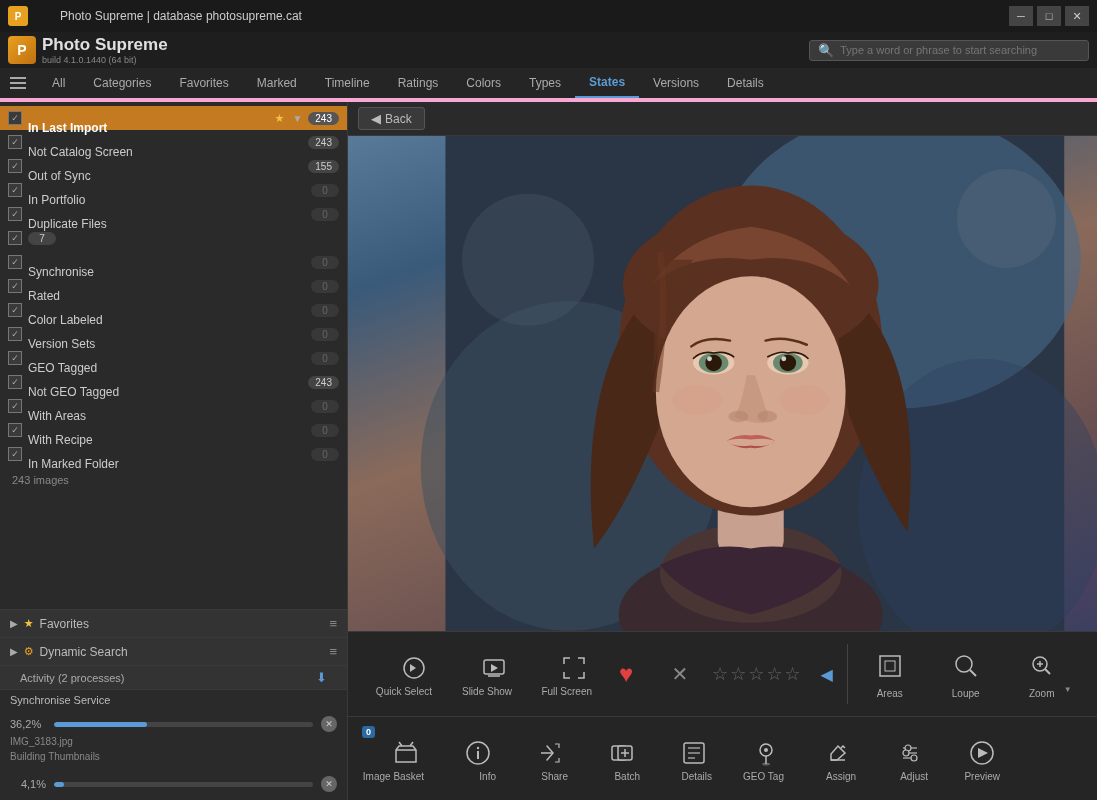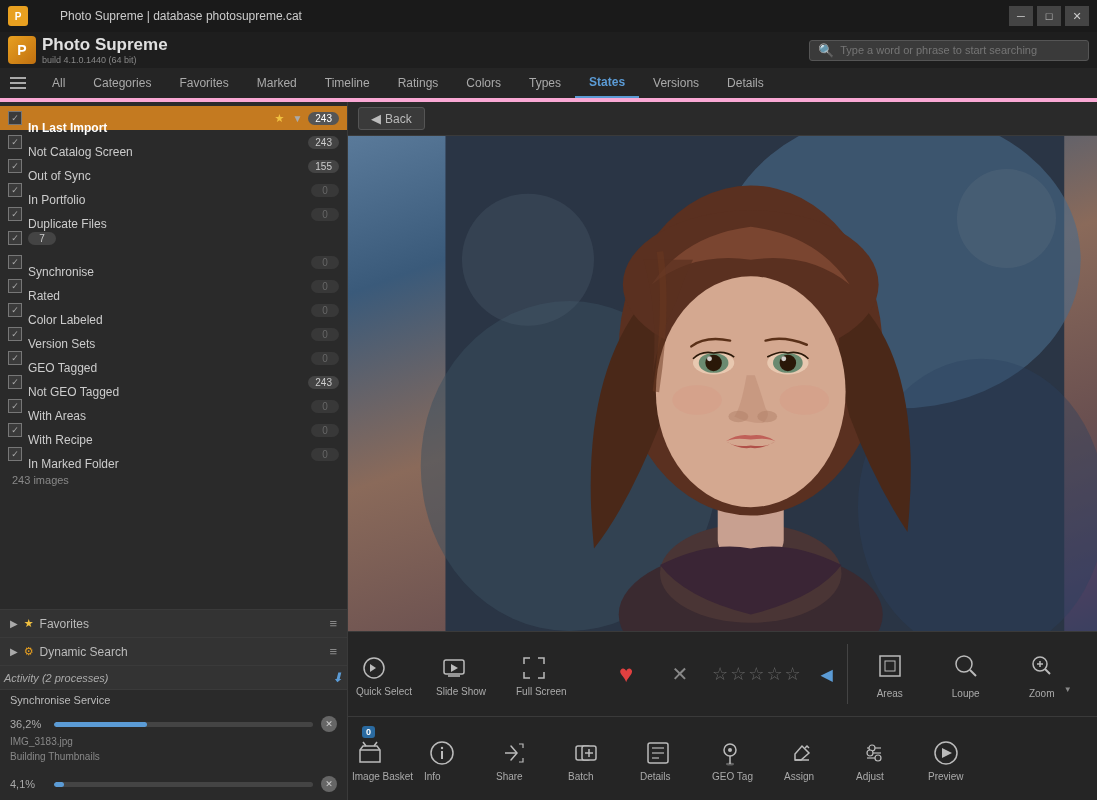--- a/index.html
+++ b/index.html
@@ -181,24 +181,24 @@
       border-bottom: 1px solid #3a3a3a;
       cursor: pointer;
       gap: 6px;
     }
     .sidebar-section-title { flex: 1; font-size: 12px; color: #bbb; }
     .sidebar-section .icon { color: #f0c040; font-size: 11px; }
     .sidebar-section .menu-icon { color: #888; font-size: 13px; }
 
     .activity-bar {
       background: #333;
-      padding: 4px 4px;
+      padding: 4px 20px;
       display: flex; align-items: center; justify-content: space-between;
       border-bottom: 1px solid #3a3a3a;
-      font-size: 11px; color: #aaa; font-style: italic;
+      font-size: 11px; color: #aaa;
     }
     .dl-icon { color: #5b9bd5; font-size: 13px; }
 
     .progress-item {
       padding: 6px 10px 4px;
       background: #2a2a2a;
     }
     .progress-row {
       display: flex; align-items: center; gap: 8px;
       margin-bottom: 4px;
@@ -271,21 +271,21 @@
     .bottom-toolbar {
       height: 84px;
       background: #252525;
       border-top: 1px solid #3a3a3a;
       display: flex; align-items: center;
       padding: 0 4px;
       gap: 0;
     }
 
     .toolbar-btn {
-      display: flex; flex-direction: column; align-items: flex-start; justify-content: center;
+      display: flex; flex-direction: column; align-items: flex-end; justify-content: center;
       width: 72px; height: 76px;
       cursor: pointer;
       gap: 0;
       border-radius: 4px;
       position: relative;
     }
 
     .toolbar-icon {
       font-size: 22px; color: #bbb;
       display: flex; align-items: center; justify-content: center;
@@ -485,21 +485,21 @@
             <div class="progress-bar-fill" style="width:36%;"></div>
           </div>
           <div class="progress-close">✕</div>
         </div>
         <div class="progress-filename">IMG_3183.jpg</div>
         <div class="progress-filename">Building Thumbnails</div>
       </div>
 
       <div class="progress-item">
         <div class="progress-row">
-          <span style="font-size:11px;color:#aaa;min-width:36px;">4,1%</span>
+          <span style="font-size:11px;color:#aaa;min-width:36px;text-align:right;">4,1%</span>
           <div class="progress-bar-track">
             <div class="progress-bar-fill" style="width:4%;"></div>
           </div>
           <div class="progress-close">✕</div>
         </div>
       </div>
     </div>
   </div>
 
   <div class="content-area">

